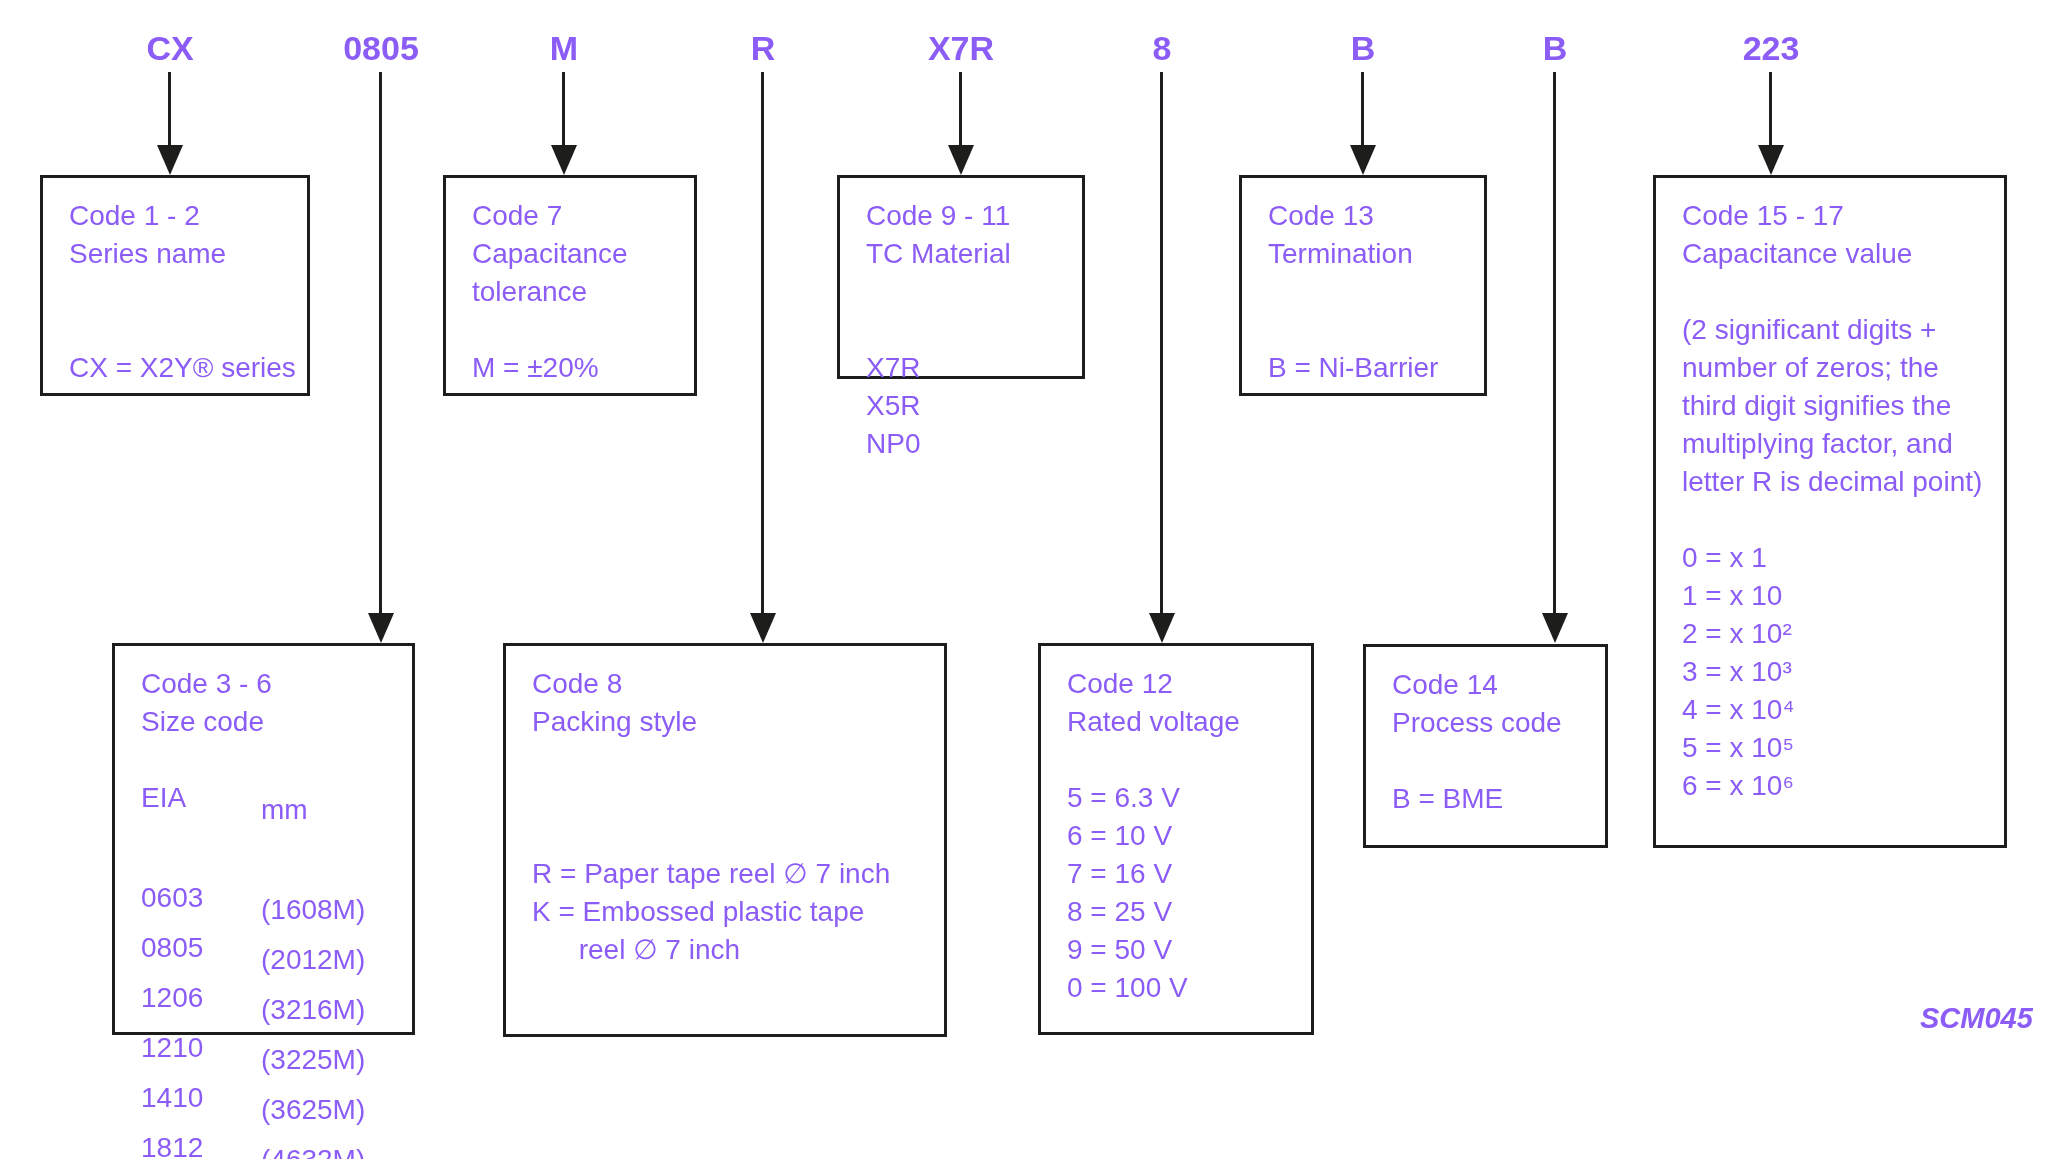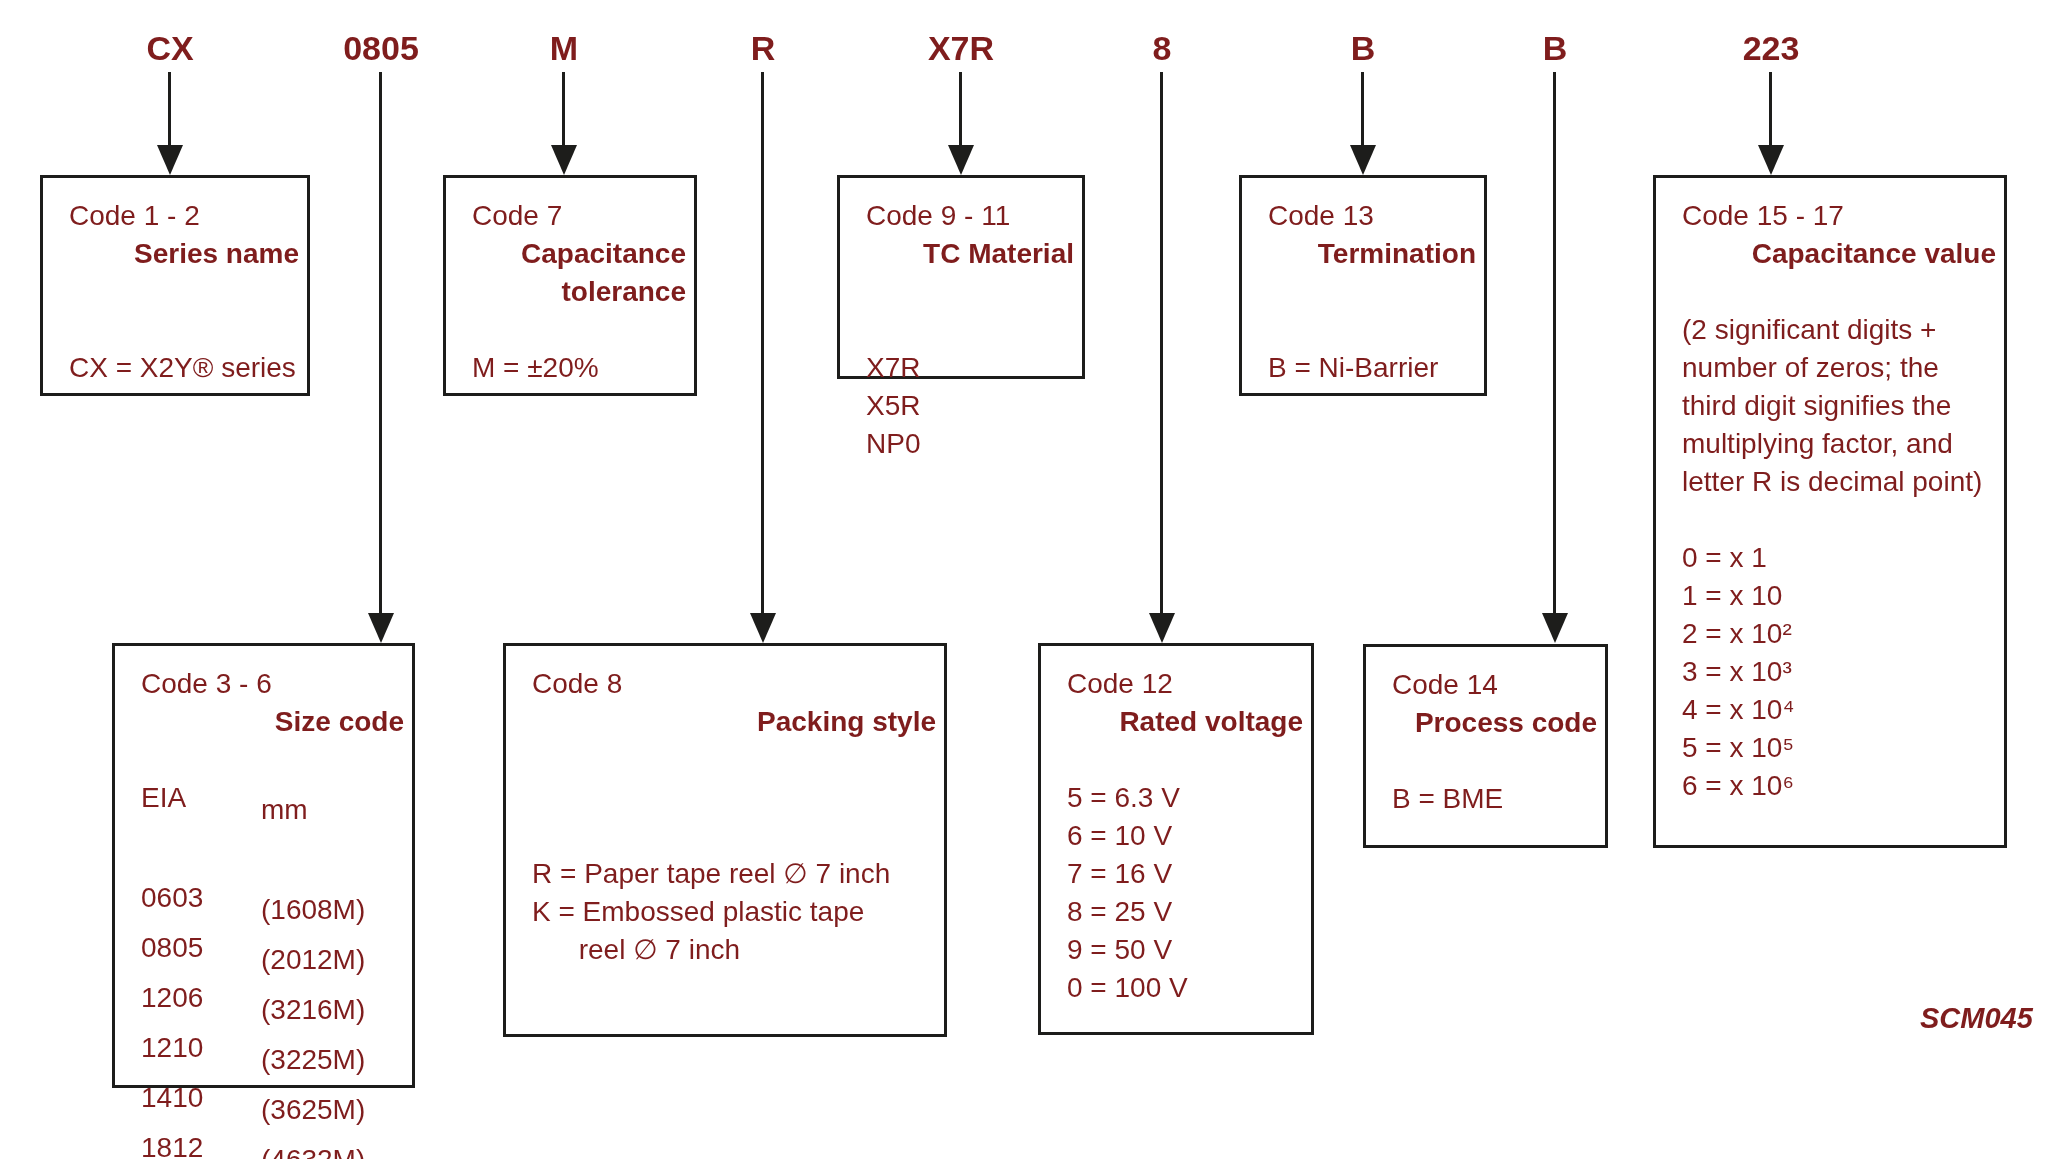--- a/index.html
+++ b/index.html
@@ -1,20 +1,20 @@
 <!DOCTYPE html>
 <html><head>
 <meta charset="utf-8">
 <style>
   html,body{margin:0;padding:0;background:#ffffff;}
   .canvas{
     position:relative;
     width:2063px;height:1159px;
     background:#ffffff;
-    color:#7f1d1d;
+    color:#8b5cf6;
     font-family:"Liberation Sans",sans-serif;
     overflow:hidden;
   }
   .seg{
     position:absolute;top:30px;
     transform:translateX(-50%);
     font-weight:bold;font-size:34px;line-height:36px;
     white-space:nowrap;
   }
   .shaft{position:absolute;width:3px;background:#1d1d1b;}
@@ -26,21 +26,21 @@
   }
   .box{
     position:absolute;
     box-sizing:border-box;
     border:3px solid #1d1d1b;
     background:#ffffff;
     padding:19px 8px 16px 26px;
     font-size:28px;
   }
   .line{line-height:38px;white-space:nowrap;}
-  .bold{font-weight:bold;text-align:right;}
+  .bold{font-weight:normal;}
   .trow{display:flex;line-height:38px;white-space:nowrap;}
   .c1{width:120px;flex:0 0 120px;}
   .c2{flex:1;margin-top:12px;}
   .docref{
     position:absolute;left:1920px;top:1002px;
     font-style:italic;font-weight:bold;font-size:29px;
   }
 </style>
 </head>
 <body>
@@ -141,21 +141,21 @@
       <div class="line">&nbsp;</div>
       <div class="line">0 = x 1</div>
       <div class="line">1 = x 10</div>
       <div class="line">2 = x 10²</div>
       <div class="line">3 = x 10³</div>
       <div class="line">4 = x 10⁴</div>
       <div class="line">5 = x 10⁵</div>
       <div class="line">6 = x 10⁶</div>
     </div>
 
-  <div class="box" style="left:112px;top:643px;width:303px;height:445px">
+  <div class="box" style="left:112px;top:643px;width:303px;height:392px">
     <div>
         <div class="line">Code 3 - 6</div>
         <div class="line bold">Size code</div>
         <div class="line">&nbsp;</div>
       </div>
     <div>
         <div class="trow">
           <span class="c1">EIA</span>
           <span class="c2">mm</span>
         </div>

